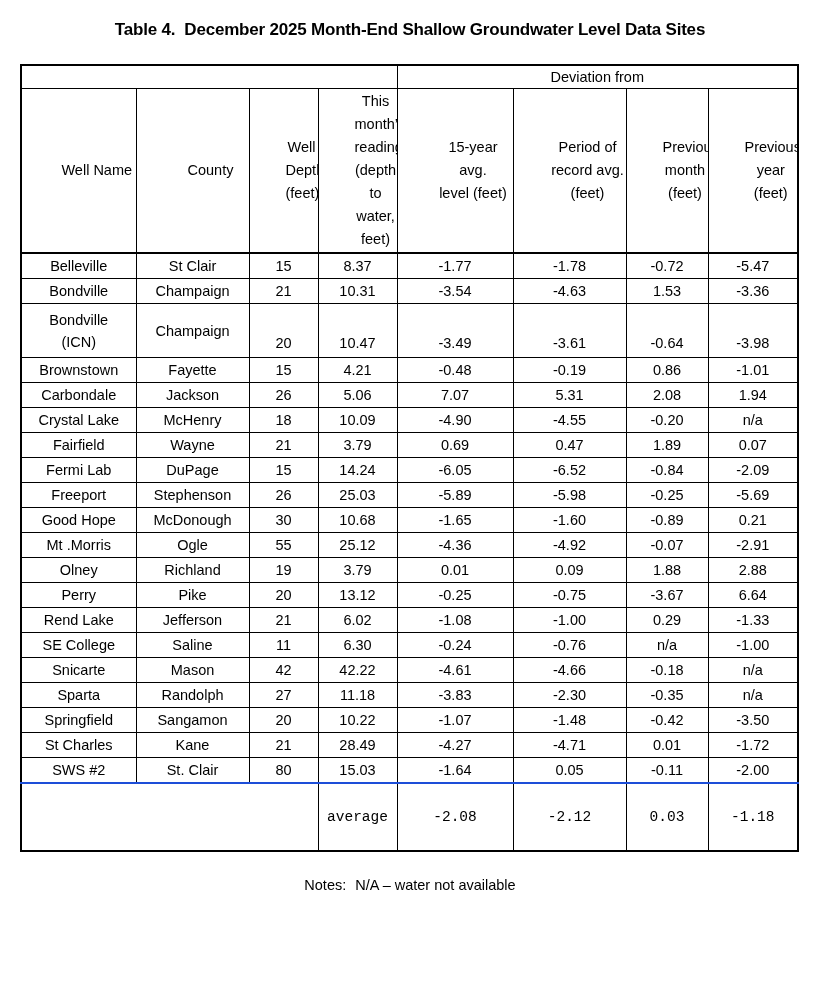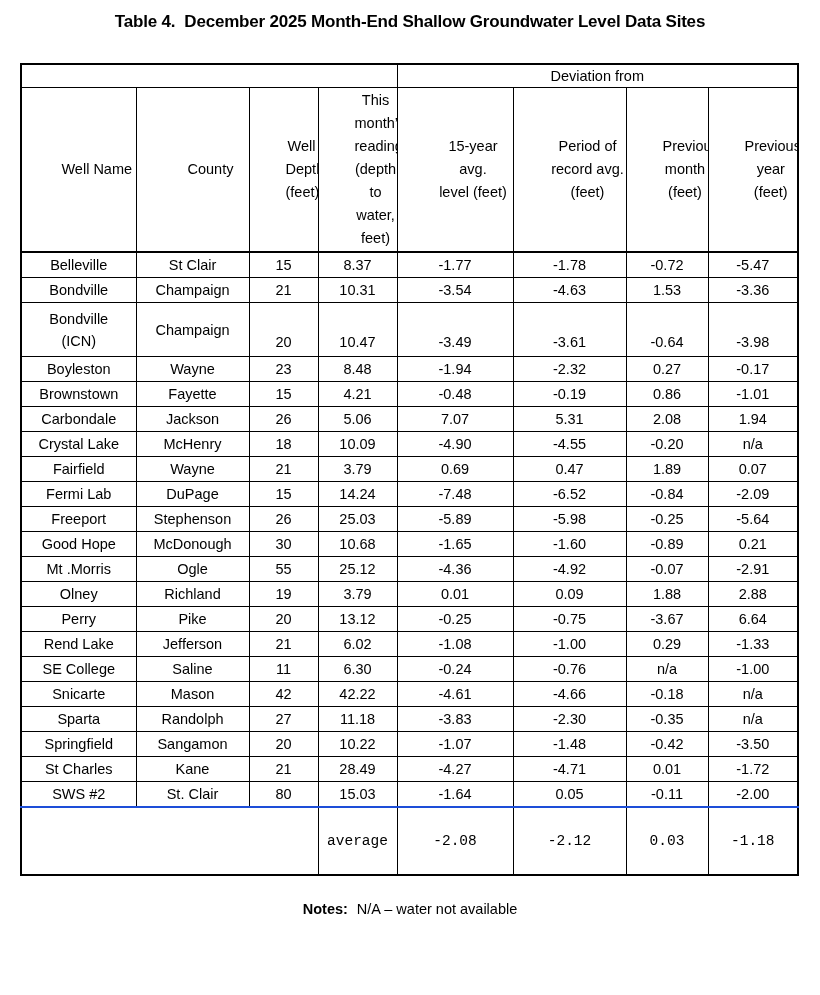--- a/index.html
+++ b/index.html
@@ -9,32 +9,32 @@
   }
   body {
     width: 820px;
     height: 995px;
     font-family: "Liberation Sans", "DejaVu Sans", sans-serif;
     color: #000000;
     overflow: hidden;
   }
   .page-title {
     margin: 0;
-    padding-top: 12px;
+    padding-top: 20px;
     text-align: center;
     font-size: 17px;
     font-weight: bold;
     white-space: pre-wrap;
     letter-spacing: -0.2px;
   }
   table.gw-table {
     border-collapse: collapse;
     table-layout: fixed;
     width: 777px;
-    margin: 31px 0 0 20px;
+    margin: 24px 0 0 20px;
     border: 2px solid #000;
   }
   .gw-table th, .gw-table td {
     border: 1px solid #000;
     padding: 0;
     text-align: center;
     vertical-align: middle;
     font-size: 14.5px;
     font-weight: normal;
     line-height: 23px;
@@ -73,21 +73,21 @@
     border-top: 2px solid #1d4ed8;
     vertical-align: middle;
     font-family: Liberation Mono, monospace;
   }
   .notes-line {
     margin-top: 25px;
     text-align: center;
     font-size: 14.5px;
   }
   .notes-label {
-    font-weight: bold;
+    font-weight: normal;
     margin-right: 9px;
   }
 </style>
 </head>
 <body>
 
 <h1 class="page-title">Table 4.  December 2025 Month-End Shallow Groundwater Level Data Sites</h1>
 
 <table class="gw-table">
   <colgroup>
@@ -157,30 +157,20 @@
 (ICN)</td>
         <td class="c1">Champaign</td>
         <td class="c2">20</td>
         <td class="c3">10.47</td>
         <td class="c4">-3.49</td>
         <td class="c5">-3.61</td>
         <td class="c6">-0.64</td>
         <td class="c7">-3.98</td>
       </tr>
       <tr>
-        <td class="c0">Boyleston</td>
-        <td class="c1">Wayne</td>
-        <td class="c2">23</td>
-        <td class="c3">8.48</td>
-        <td class="c4">-1.94</td>
-        <td class="c5">-2.32</td>
-        <td class="c6">0.27</td>
-        <td class="c7">-0.17</td>
-      </tr>
-      <tr>
         <td class="c0">Brownstown</td>
         <td class="c1">Fayette</td>
         <td class="c2">15</td>
         <td class="c3">4.21</td>
         <td class="c4">-0.48</td>
         <td class="c5">-0.19</td>
         <td class="c6">0.86</td>
         <td class="c7">-1.01</td>
       </tr>
       <tr>
@@ -211,34 +201,34 @@
         <td class="c4">0.69</td>
         <td class="c5">0.47</td>
         <td class="c6">1.89</td>
         <td class="c7">0.07</td>
       </tr>
       <tr>
         <td class="c0">Fermi Lab</td>
         <td class="c1">DuPage</td>
         <td class="c2">15</td>
         <td class="c3">14.24</td>
-        <td class="c4">-7.48</td>
+        <td class="c4">-6.05</td>
         <td class="c5">-6.52</td>
         <td class="c6">-0.84</td>
         <td class="c7">-2.09</td>
       </tr>
       <tr>
         <td class="c0">Freeport</td>
         <td class="c1">Stephenson</td>
         <td class="c2">26</td>
         <td class="c3">25.03</td>
         <td class="c4">-5.89</td>
         <td class="c5">-5.98</td>
         <td class="c6">-0.25</td>
-        <td class="c7">-5.64</td>
+        <td class="c7">-5.69</td>
       </tr>
       <tr>
         <td class="c0">Good Hope</td>
         <td class="c1">McDonough</td>
         <td class="c2">30</td>
         <td class="c3">10.68</td>
         <td class="c4">-1.65</td>
         <td class="c5">-1.60</td>
         <td class="c6">-0.89</td>
         <td class="c7">0.21</td>

